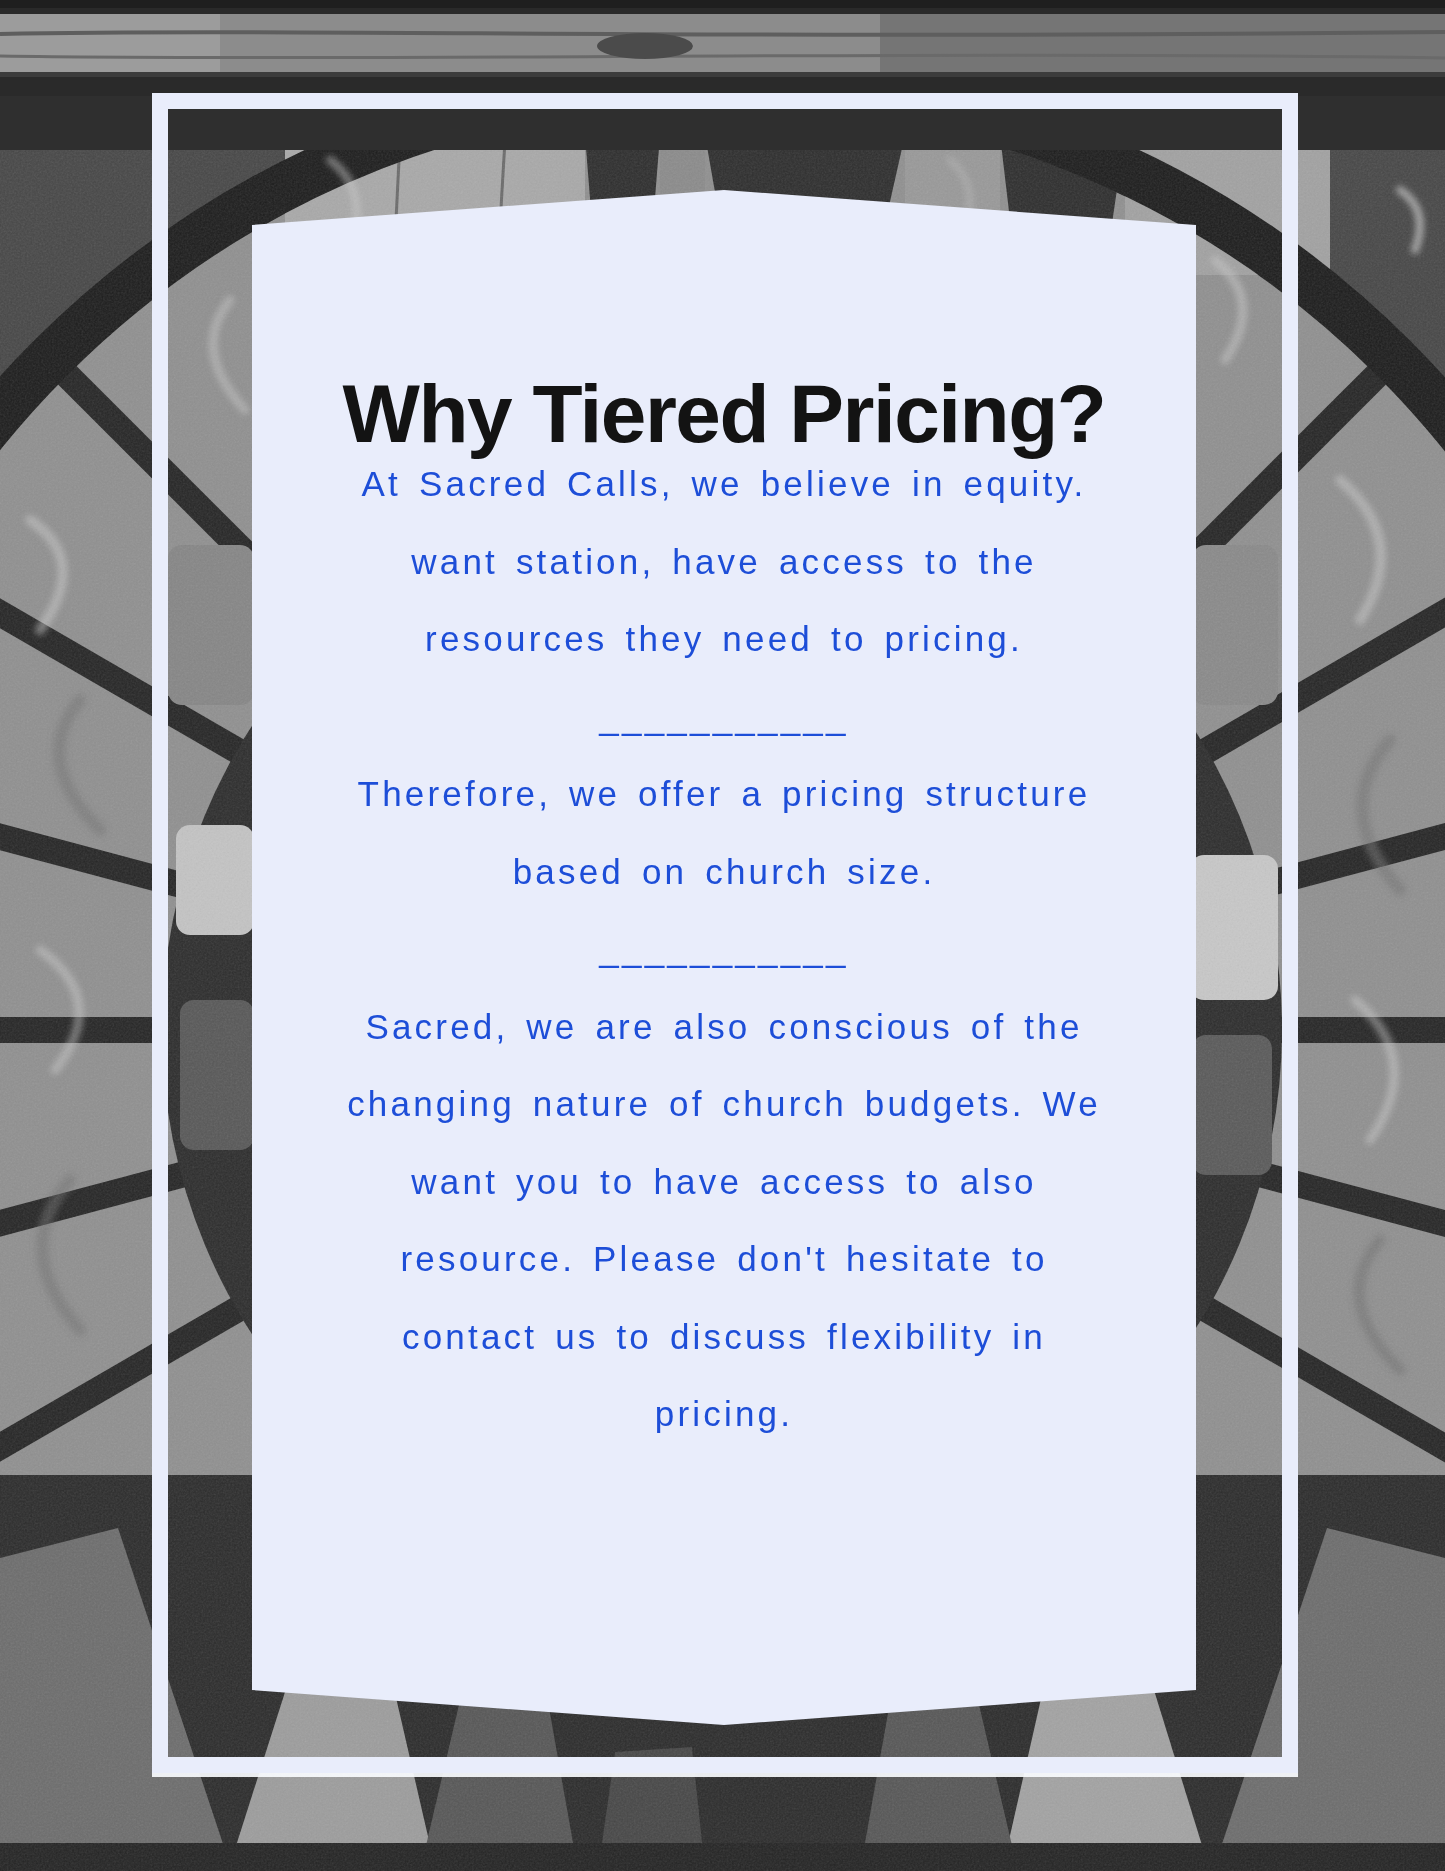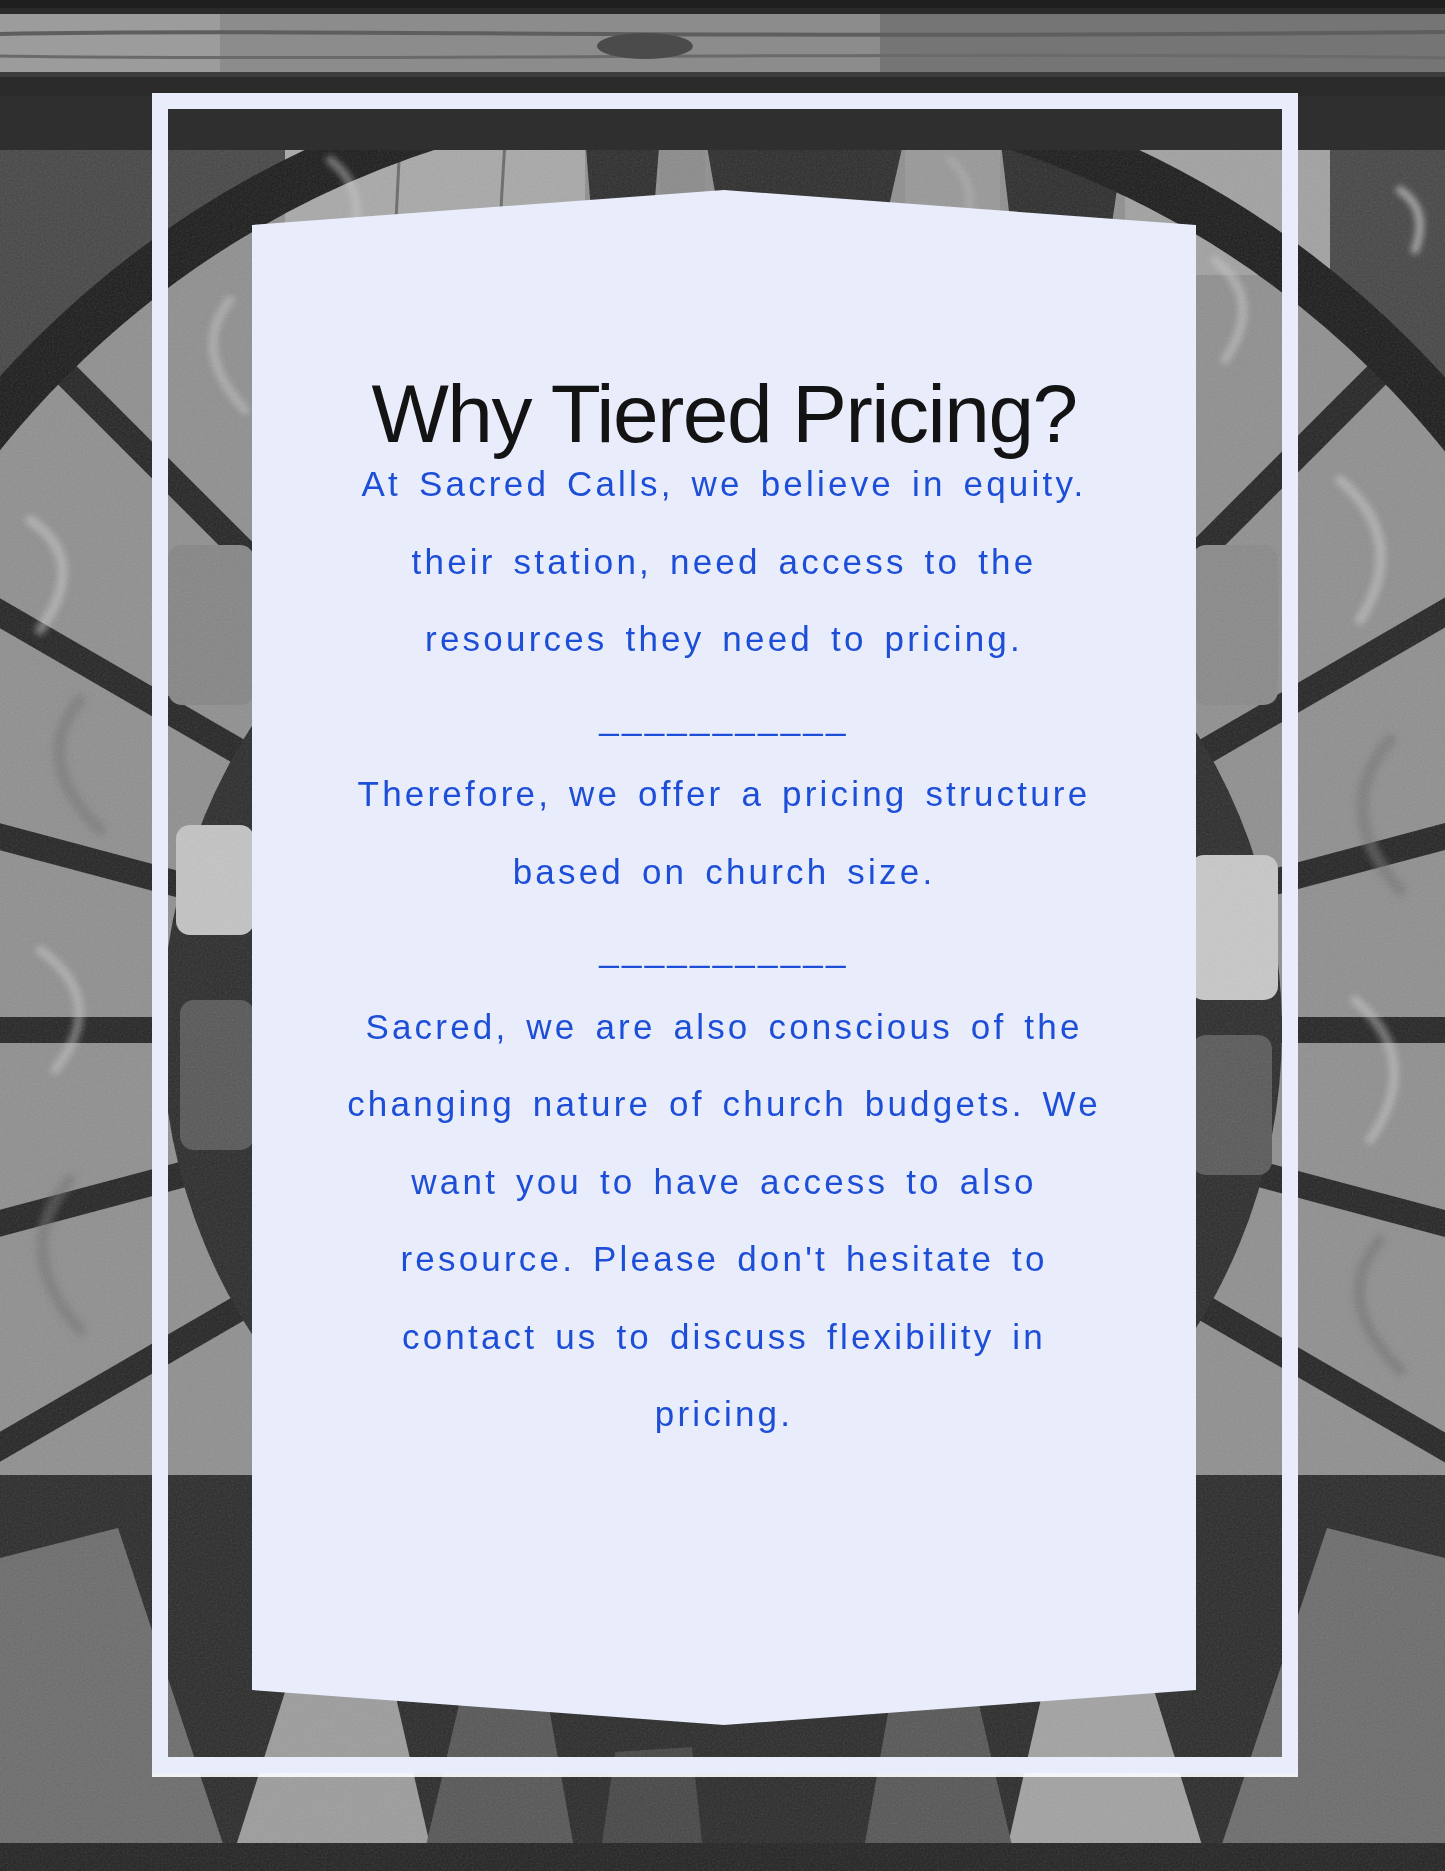--- a/index.html
+++ b/index.html
@@ -23,21 +23,21 @@
     position:absolute;
     left:252px;top:190px;
     width:944px;height:1535px;
     background:#e9edfb;
     clip-path:polygon(472px 0px,944px 35px,944px 1500px,472px 1535px,0px 1500px,0px 35px);
   }
   .panel-title{
     position:absolute;top:128px;left:0;right:0;
     text-align:center;
     font-size:82px;line-height:1;
-    font-weight:400;
+    font-weight:700;
     letter-spacing:-1.5px;
     color:#131313;
   }
   .body-text{
     position:absolute;top:255px;left:0;right:0;
     text-align:center;
     font-size:35px;line-height:77.5px;
     letter-spacing:3.2px;word-spacing:5px;
     color:#1d4ed8;
   }
@@ -143,21 +143,21 @@
     <rect x="0" y="150" width="1445" height="1721" filter="url(#grain)" opacity="0.16"></rect>
   </svg>
 
   <div class="frame"></div>
 
   <div class="panel">
     <h1 class="panel-title">Why Tiered Pricing?</h1>
 
     <div class="body-text">
       <div class="line">At Sacred Calls, we believe in equity.</div>
-      <div class="line">their station, need access to the</div>
+      <div class="line">want station, have access to the</div>
       <div class="line">resources they need to pricing.</div>
       <div class="line">___________</div>
       <div class="line">Therefore, we offer a pricing structure</div>
       <div class="line">based on church size.</div>
       <div class="line">___________</div>
       <div class="line">Sacred, we are also conscious of the</div>
       <div class="line">changing nature of church budgets. We</div>
       <div class="line">want you to have access to also</div>
       <div class="line">resource. Please don't hesitate to</div>
       <div class="line">contact us to discuss flexibility in</div>

